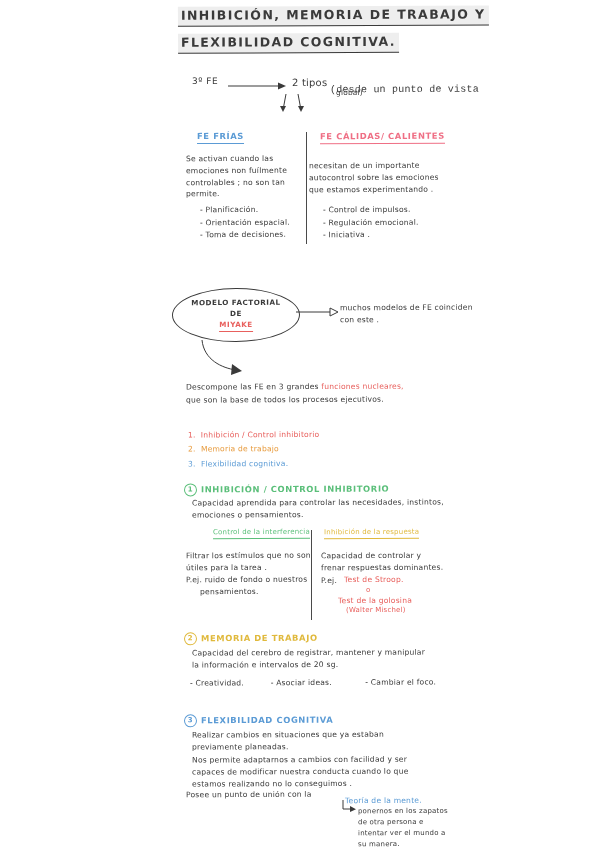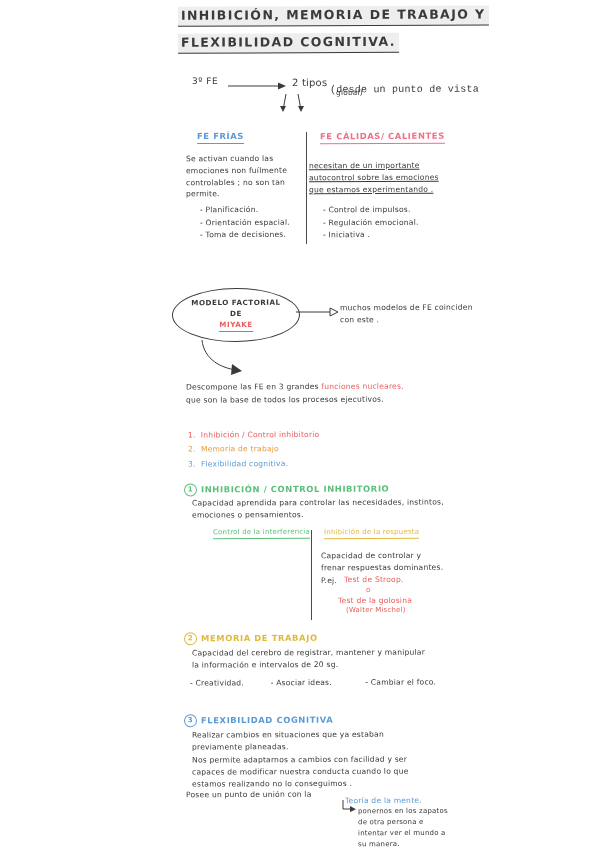--- a/index.html
+++ b/index.html
@@ -109,21 +109,21 @@
   </div>
   <div class="blk hw ink" style="left:186px;top:204px;width:125px;line-height:1.65;">
     <span class="li ind">- Planificación.</span>
     <span class="li ind">- Orientación espacial.</span>
     <span class="li ind">- Toma de decisiones.</span>
   </div>
 
   <div class="blk hw ink-pink hd" style="left:320px;top:131px;">
     <span class="u-pink">FE  CÁLIDAS/ CALIENTES</span>
   </div>
-  <div class="blk hw ink" style="left:309px;top:160px;width:145px;line-height:1.55;text-decoration:underline;">
+  <div class="blk hw ink" style="left:309px;top:160px;width:145px;line-height:1.55;">
     <span class="li">necesitan de un importante</span>
     <span class="li">autocontrol sobre las emociones</span>
     <span class="li">que estamos experimentando .</span>
   </div>
   <div class="blk hw ink" style="left:309px;top:204px;width:140px;line-height:1.65;">
     <span class="li ind">- Control de impulsos.</span>
     <span class="li ind">- Regulación  emocional.</span>
     <span class="li ind">- Iniciativa .</span>
   </div>
 
@@ -175,20 +175,26 @@
     <span class="circ">1</span><span>INHIBICIÓN / CONTROL  INHIBITORIO</span>
   </div>
   <div class="blk hw ink" style="left:192px;top:497px;width:275px;line-height:1.6;">
     <span class="li">Capacidad  aprendida  para  controlar  las  necesidades, instintos,</span>
     <span class="li">emociones  o  pensamientos.</span>
   </div>
 
   <div class="blk hw ink-green sm" style="left:196px;top:528px;margin-left:17px;">
     <span class="u-green">Control de la  interferencia</span>
   </div>
+  <div class="blk hw ink" style="left:186px;top:550px;width:120px;line-height:1.6;">
+    <span class="li">Filtrar  los estímulos   que no son</span>
+    <span class="li">útiles  para la tarea .</span>
+    <span class="li">P.ej. ruido de fondo  o nuestros</span>
+    <span class="li ind">pensamientos.</span>
+  </div>
 
   <div class="blk hw ink-gold sm" style="left:324px;top:528px;">
     <span class="u-gold">Inhibición  de la respuesta</span>
   </div>
   <div class="blk hw ink" style="left:321px;top:550px;width:140px;line-height:1.6;">
     <span class="li">Capacidad  de controlar y</span>
     <span class="li">frenar  respuestas  dominantes.</span>
   </div>
   <div class="blk hw ink" style="left:321px;top:576px;">P.ej.</div>
   <div class="blk hw ink-red" style="left:344px;top:575px;">Test  de  Stroop.</div>

